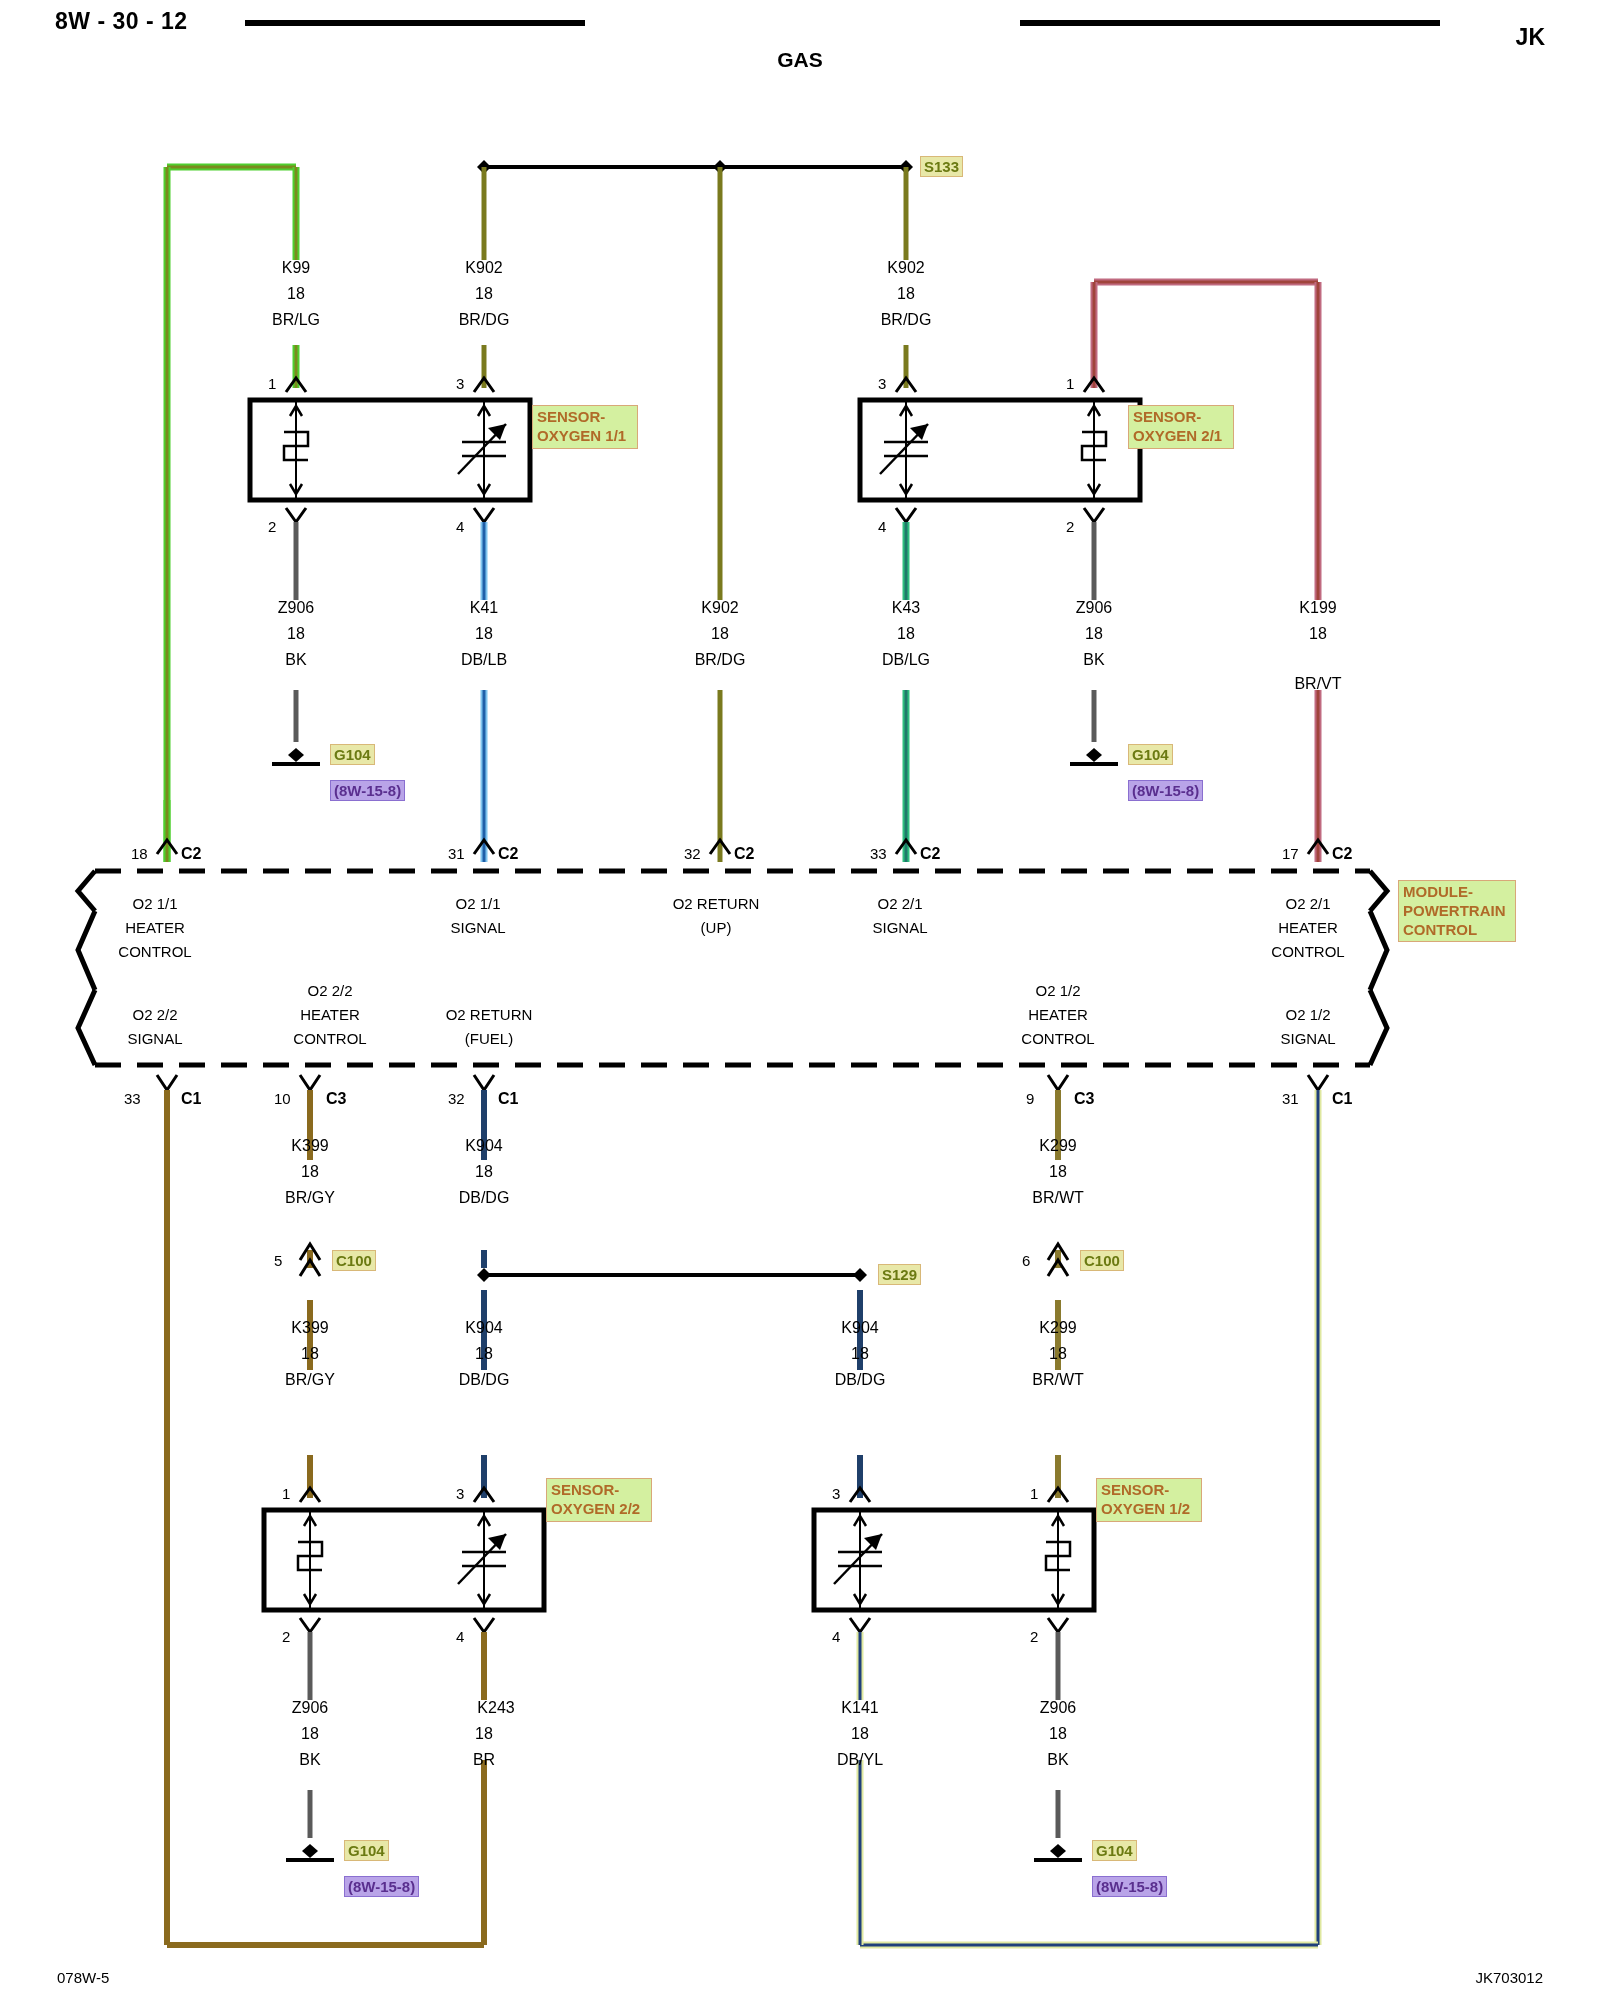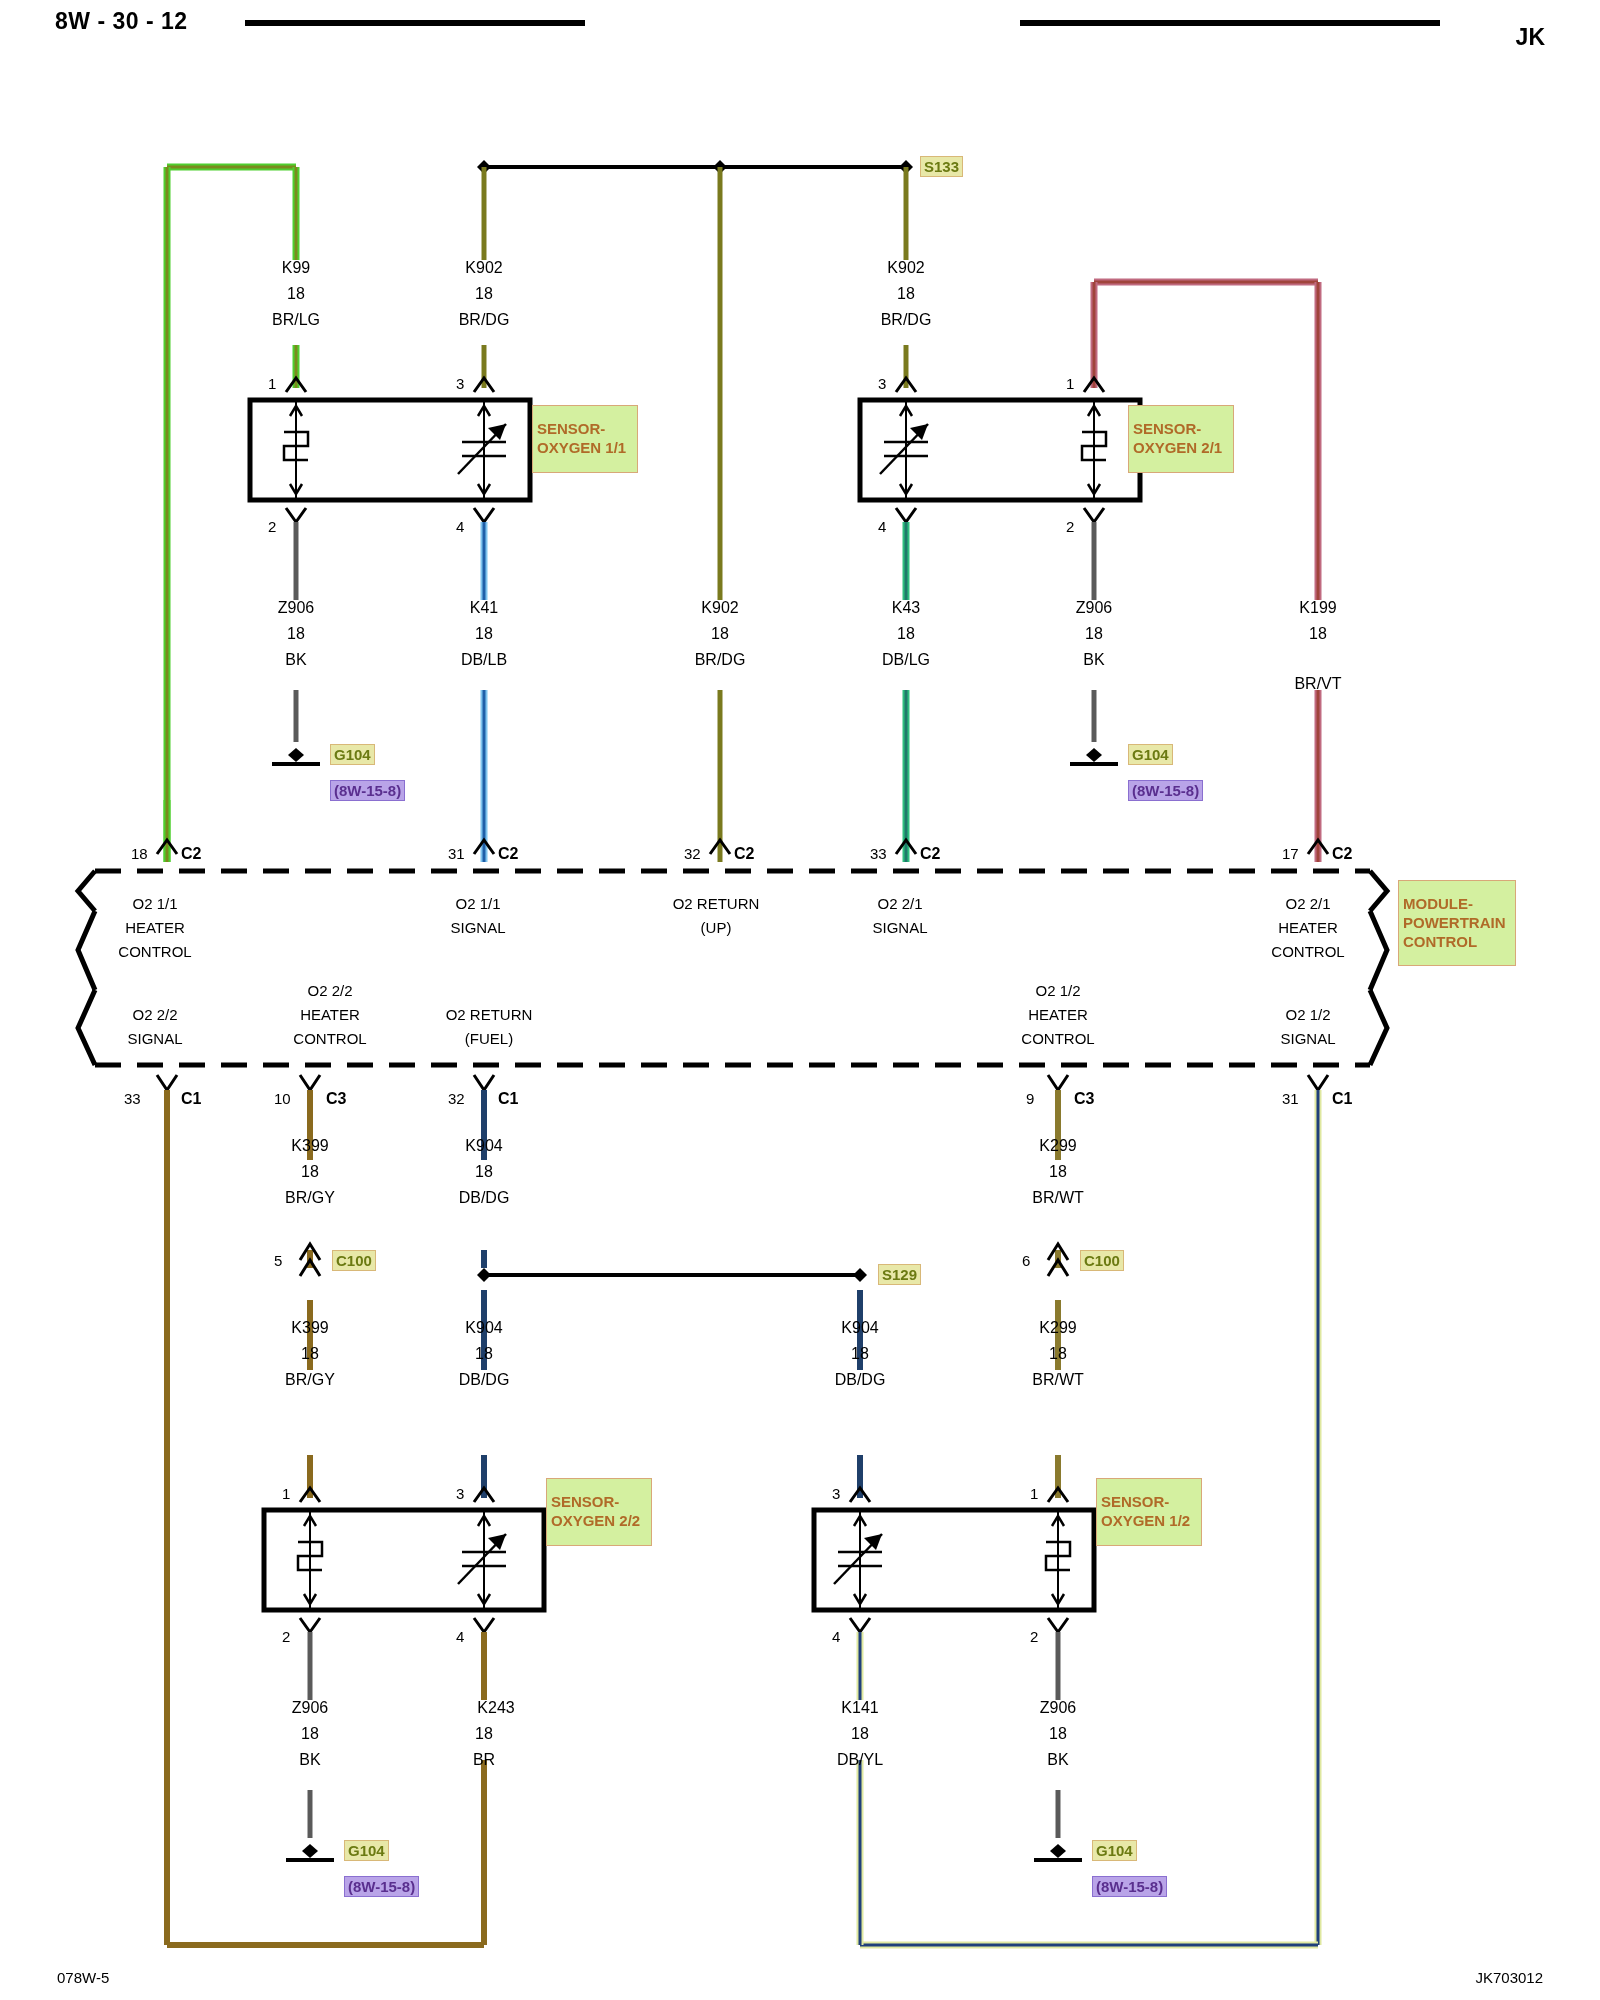--- a/index.html
+++ b/index.html
@@ -28,30 +28,31 @@
   .lbl.c{transform:translateX(-50%);}
   .pin{position:absolute;font-size:15px;white-space:nowrap;}
   .conn{position:absolute;font-size:16px;font-weight:bold;white-space:nowrap;}
   .pcmtxt{position:absolute;font-size:15px;white-space:nowrap;transform:translateX(-50%);}
 
   
   .chip{position:absolute;font-size:15px;font-weight:bold;white-space:nowrap;padding:1px 3px;}
   .chip-olive{background:#e8e8a8;color:#6b7a12;border:1px solid #d8b878;}
   .chip-purple{background:#b9a4e8;color:#5a2f8f;border:1px solid #8a6fd0;}
   .chip-box{position:absolute;background:#d4f0a0;color:#b06a28;border:1px solid #d8a878;
-            font-size:15px;font-weight:bold;line-height:1.25;padding:14px 4px;}
+            font-size:15px;font-weight:bold;line-height:1.25;padding:2px 4px;}
 </style>
 </head>
 <body>
 
 <div id="sheet">
 
   <div class="hdr-left">8W - 30 - 12</div>
   <div class="hdr-rule rule-a"></div>
   <div class="hdr-rule rule-b"></div>
+  <div class="hdr-sub">GAS</div>
   <div class="hdr-right">JK</div>
 
   <svg class="canvas" viewBox="0 0 1600 2000">
     <defs>
       <marker id="none"></marker>
     </defs>
 
     <line x1="484" y1="167" x2="720" y2="167" stroke="#000" stroke-width="4"></line>
     <line x1="720" y1="167" x2="906" y2="167" stroke="#000" stroke-width="4"></line>
     <polygon points="484,160 491,167 484,174 477,167" fill="#000"></polygon>

